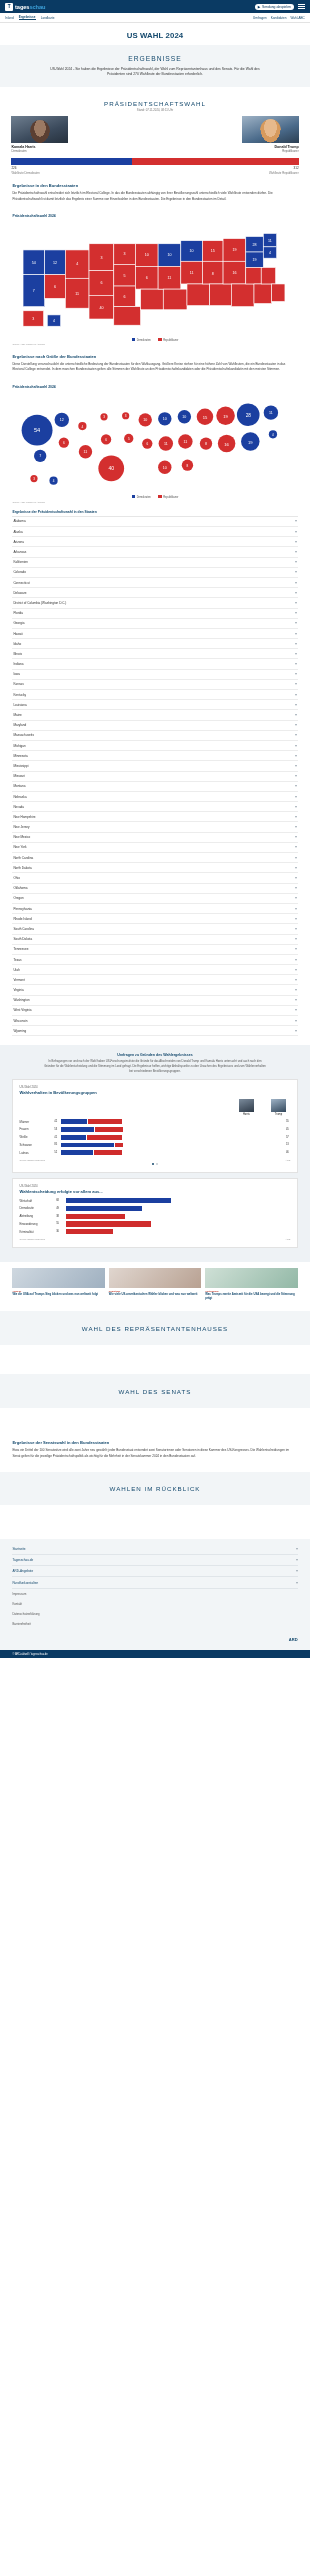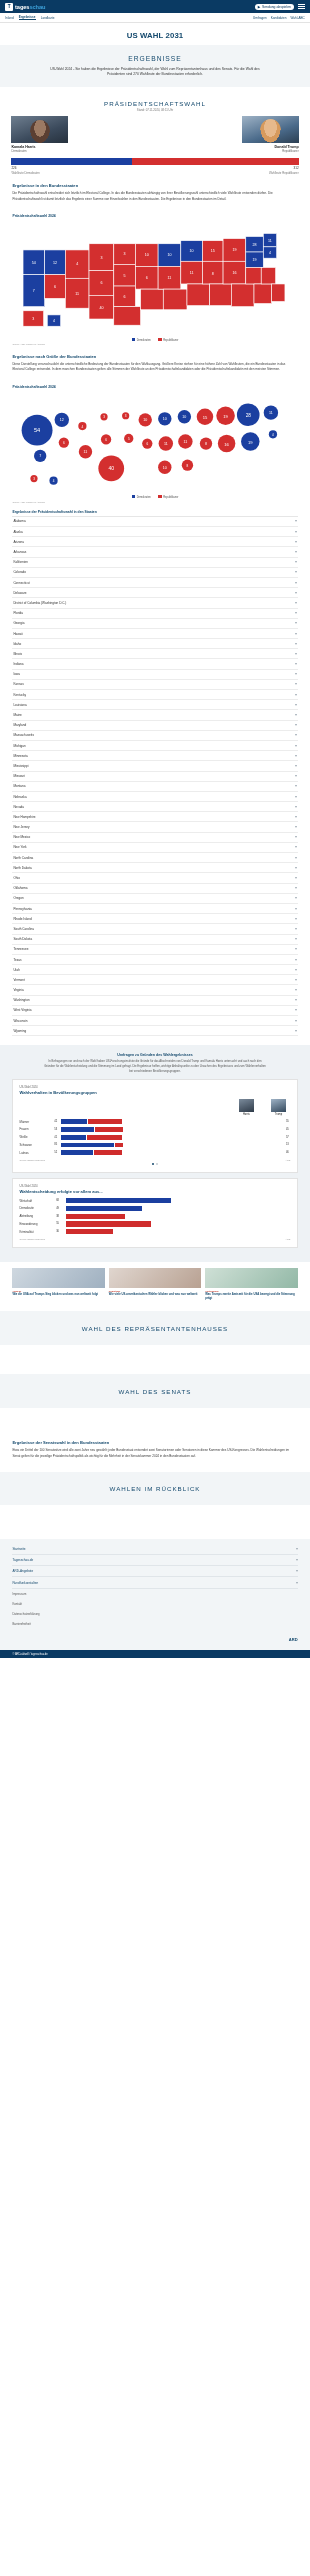--- a/index.html
+++ b/index.html
@@ -216,21 +216,21 @@
     <a href="#">Inland</a>
     <a href="#" class="active">Ergebnisse</a>
     <a href="#">Landkarte</a>
     <div class="nav-right">
       <a href="#">Umfragen</a>
       <a href="#">Kandidaten</a>
       <a href="#">Wahl-ABC</a>
     </div>
   </div>
 
-  <div class="page-title">US WAHL 2031</div>
+  <div class="page-title">US WAHL 2024</div>
 
   <div class="section-band">
     <div class="band-title">ERGEBNISSE</div>
     <div class="band-sub">US-Wahl 2024 - Sie haben die Ergebnisse der Präsidentschaftswahl, der Wahl zum Repräsentantenhaus und des Senats. Für die Wahl des Präsidenten sind 270 Wahlleute der Bundesstaaten erforderlich.</div>
   </div>
 
   <div class="pres-wrap">
     <div class="pres-title">PRÄSIDENTSCHAFTSWAHL</div>
     <div class="pres-sub">Stand: 07.11.2024, 08:11 Uhr</div>
 

